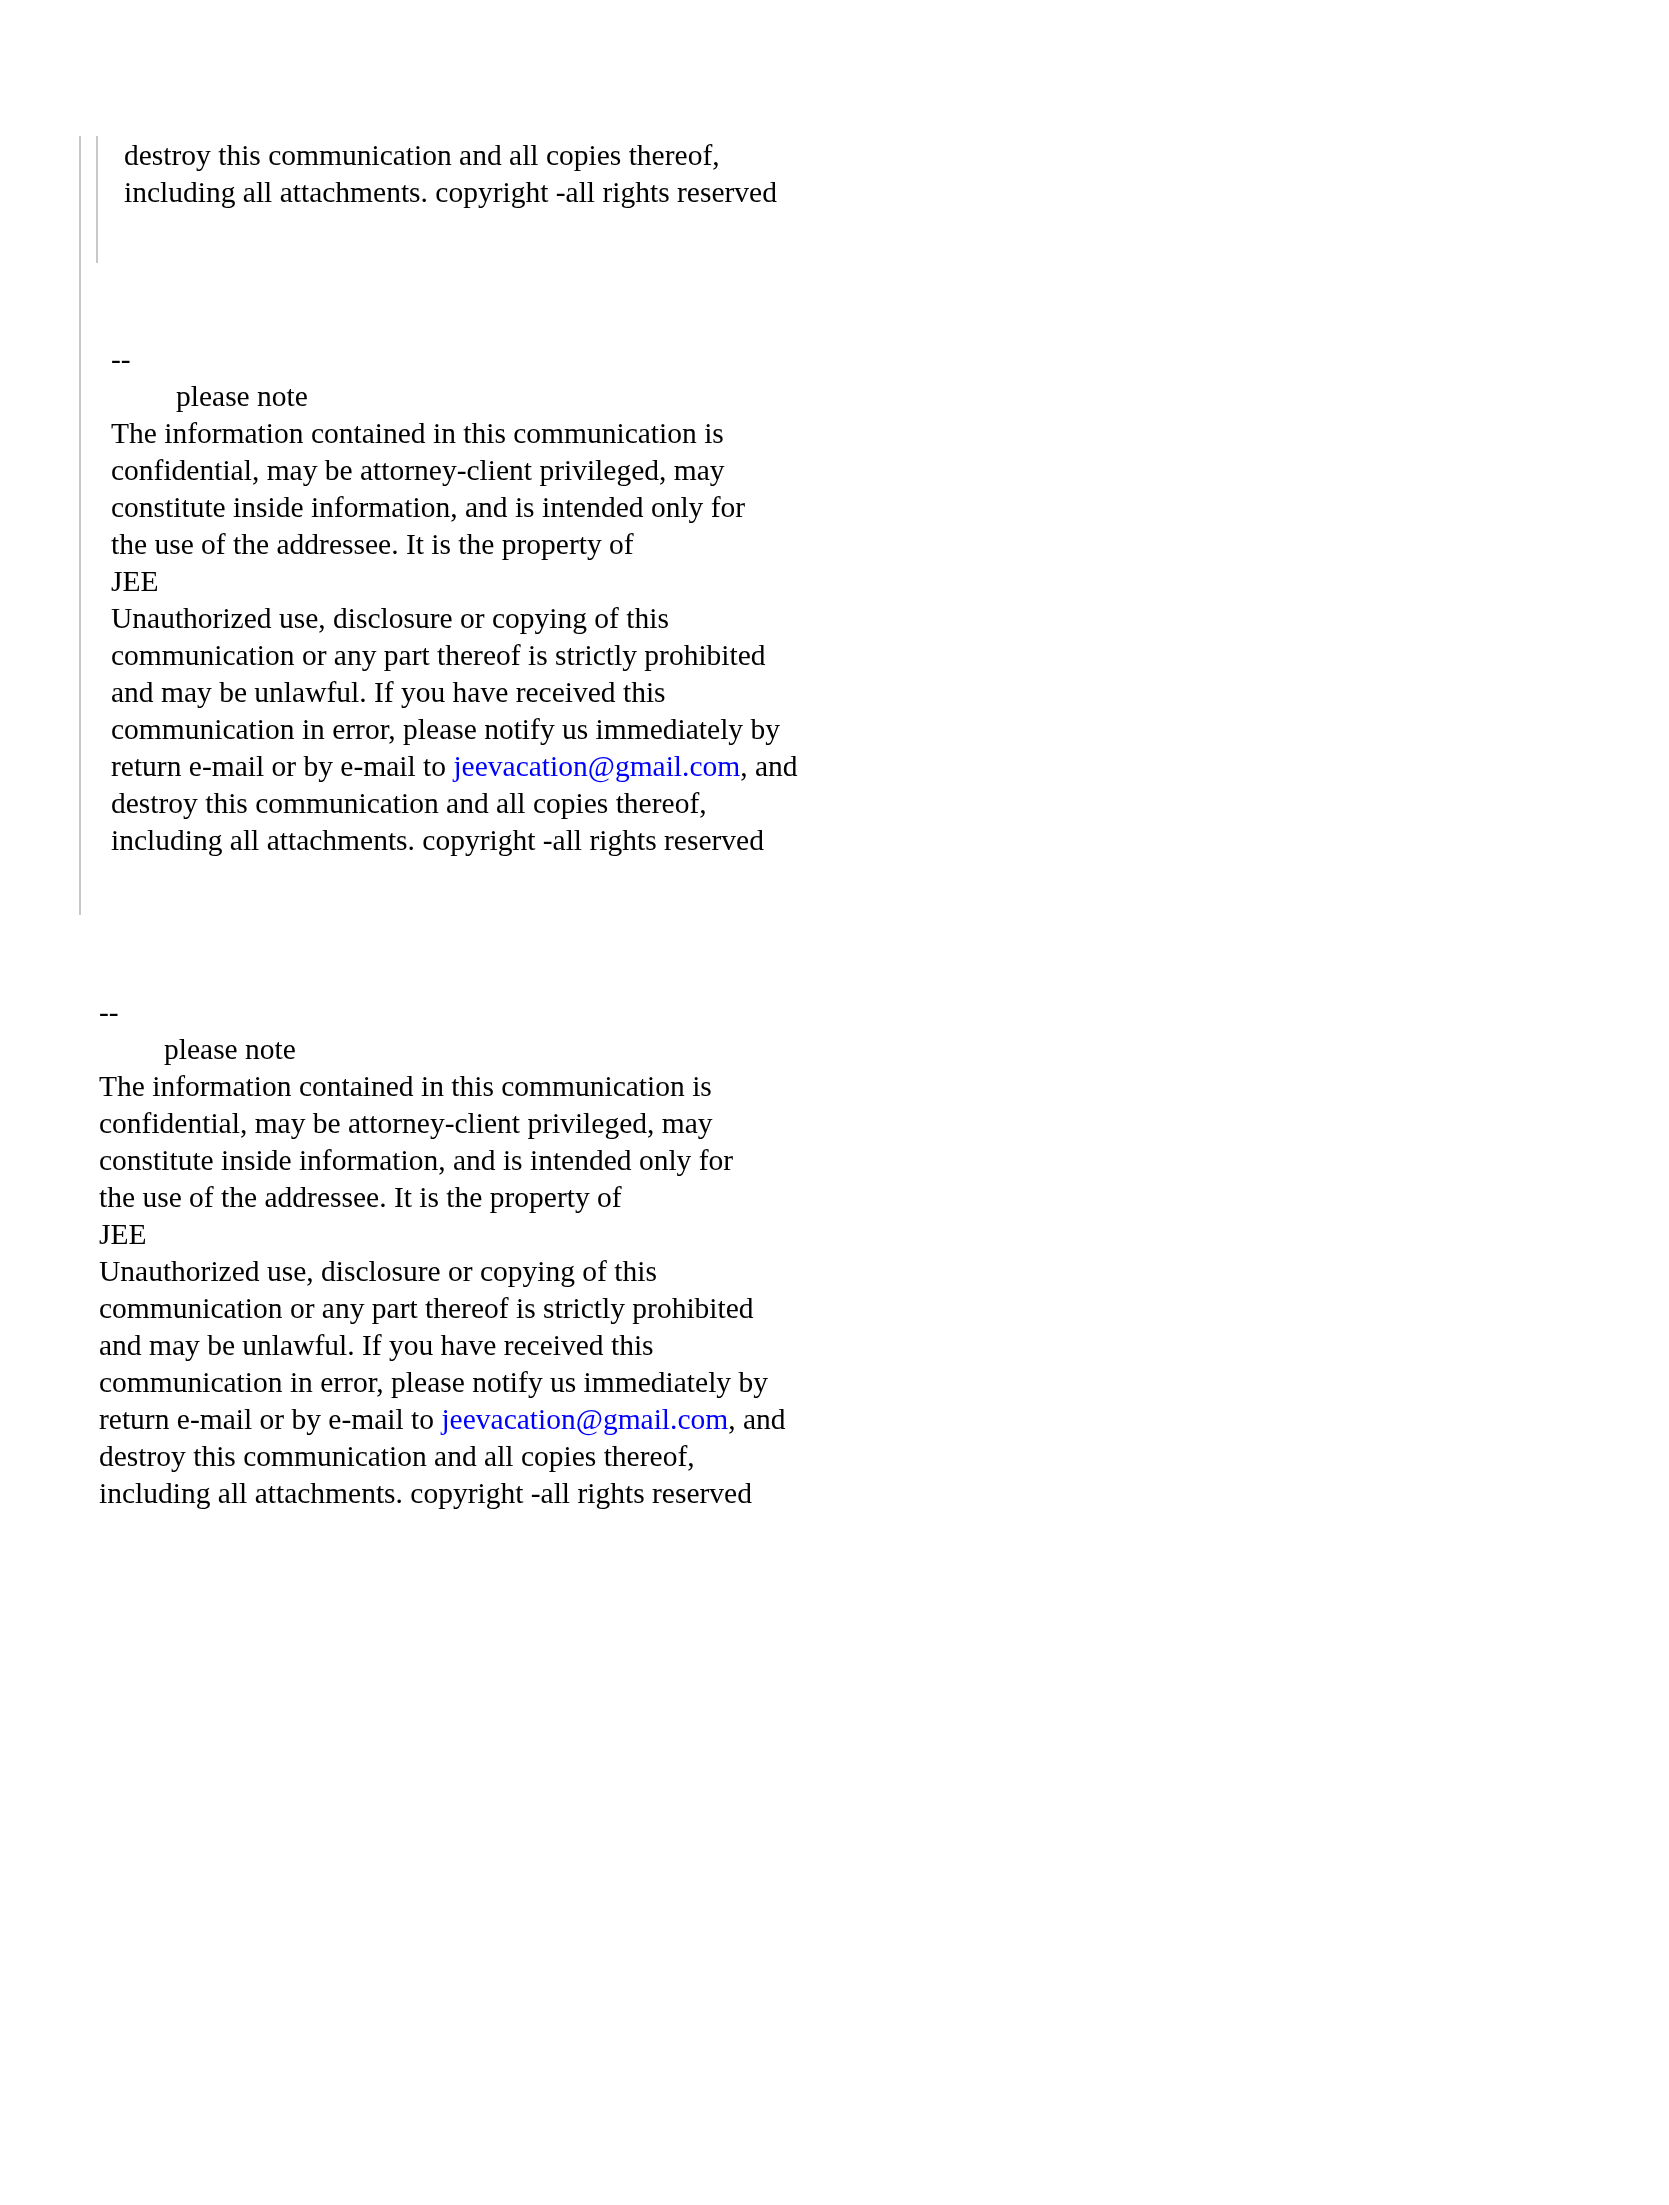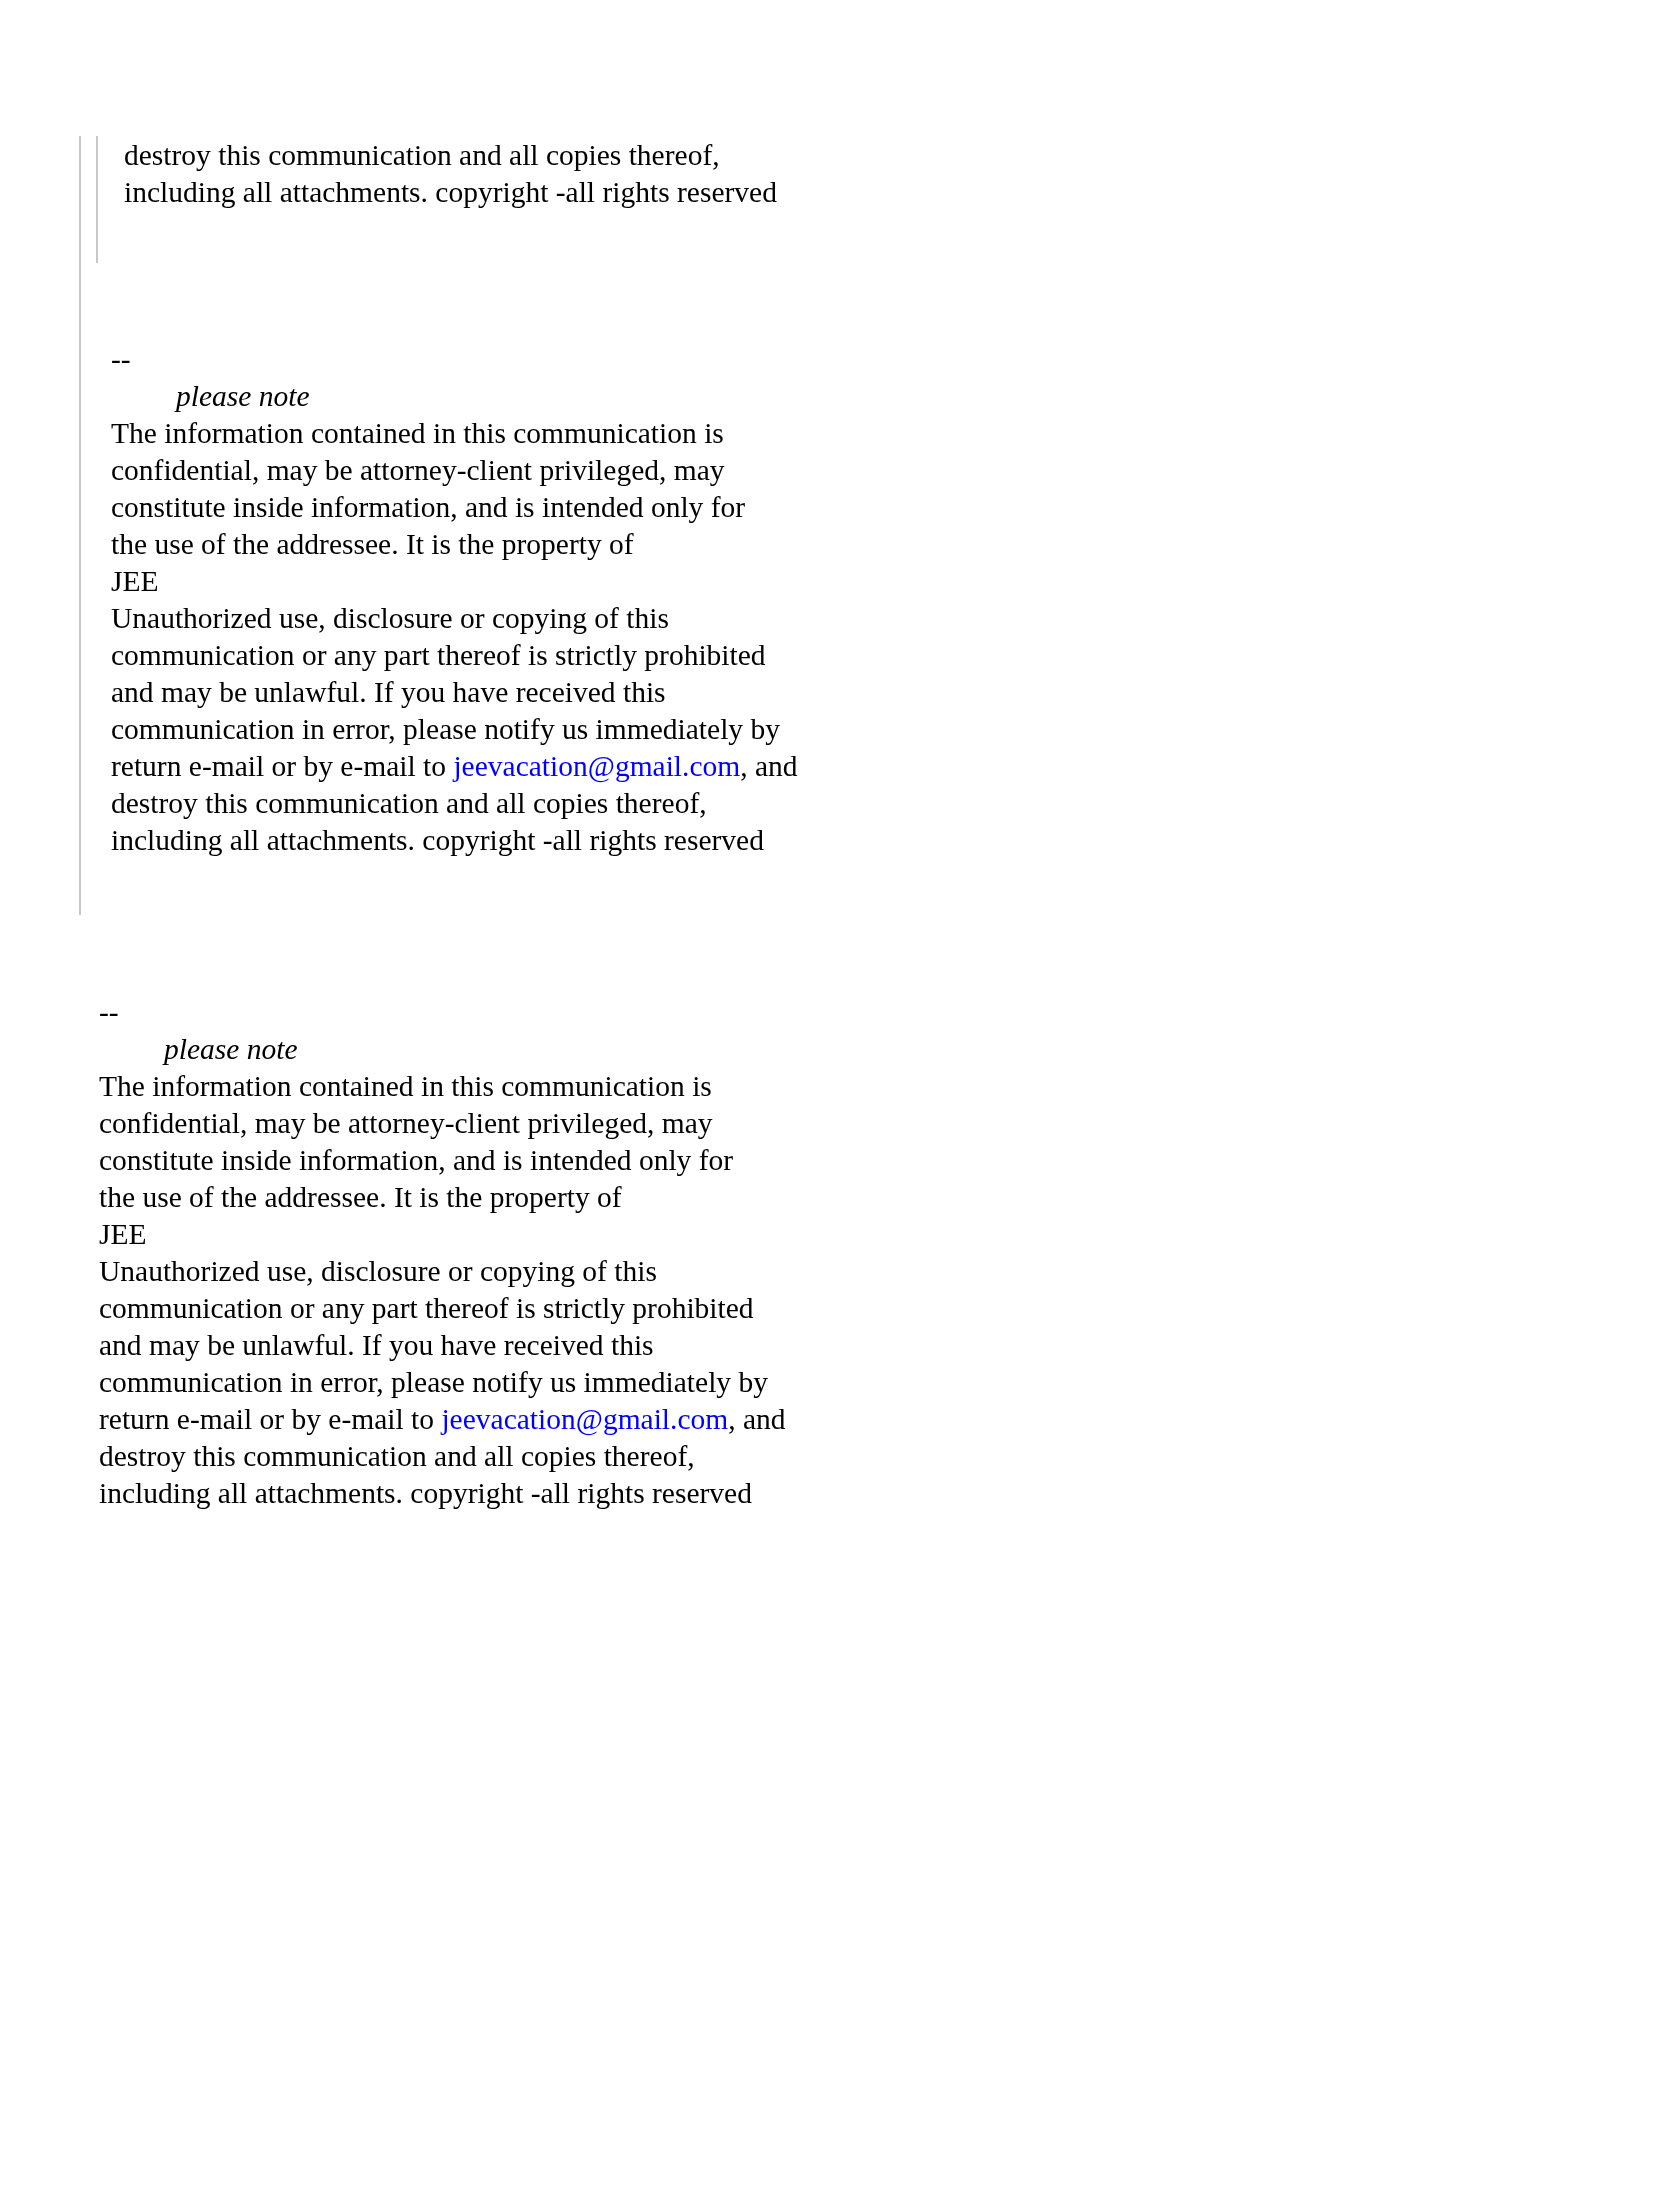--- a/index.html
+++ b/index.html
@@ -49,21 +49,20 @@
   .disclaimer-1 {
     left: 111px;
     top: 302px;
   }
   .disclaimer-2 {
     left: 99px;
     top: 955px;
   }
   .note-line {
     padding-left: 65px;
-    font-style: italic;
   }
   .email-link {
     color: #0000ff;
     cursor: pointer;
   }
   .bates {
     position: absolute;
     left: 1172px;
     top: 2159px;
     font-family: "Liberation Sans", "DejaVu Sans", sans-serif;

